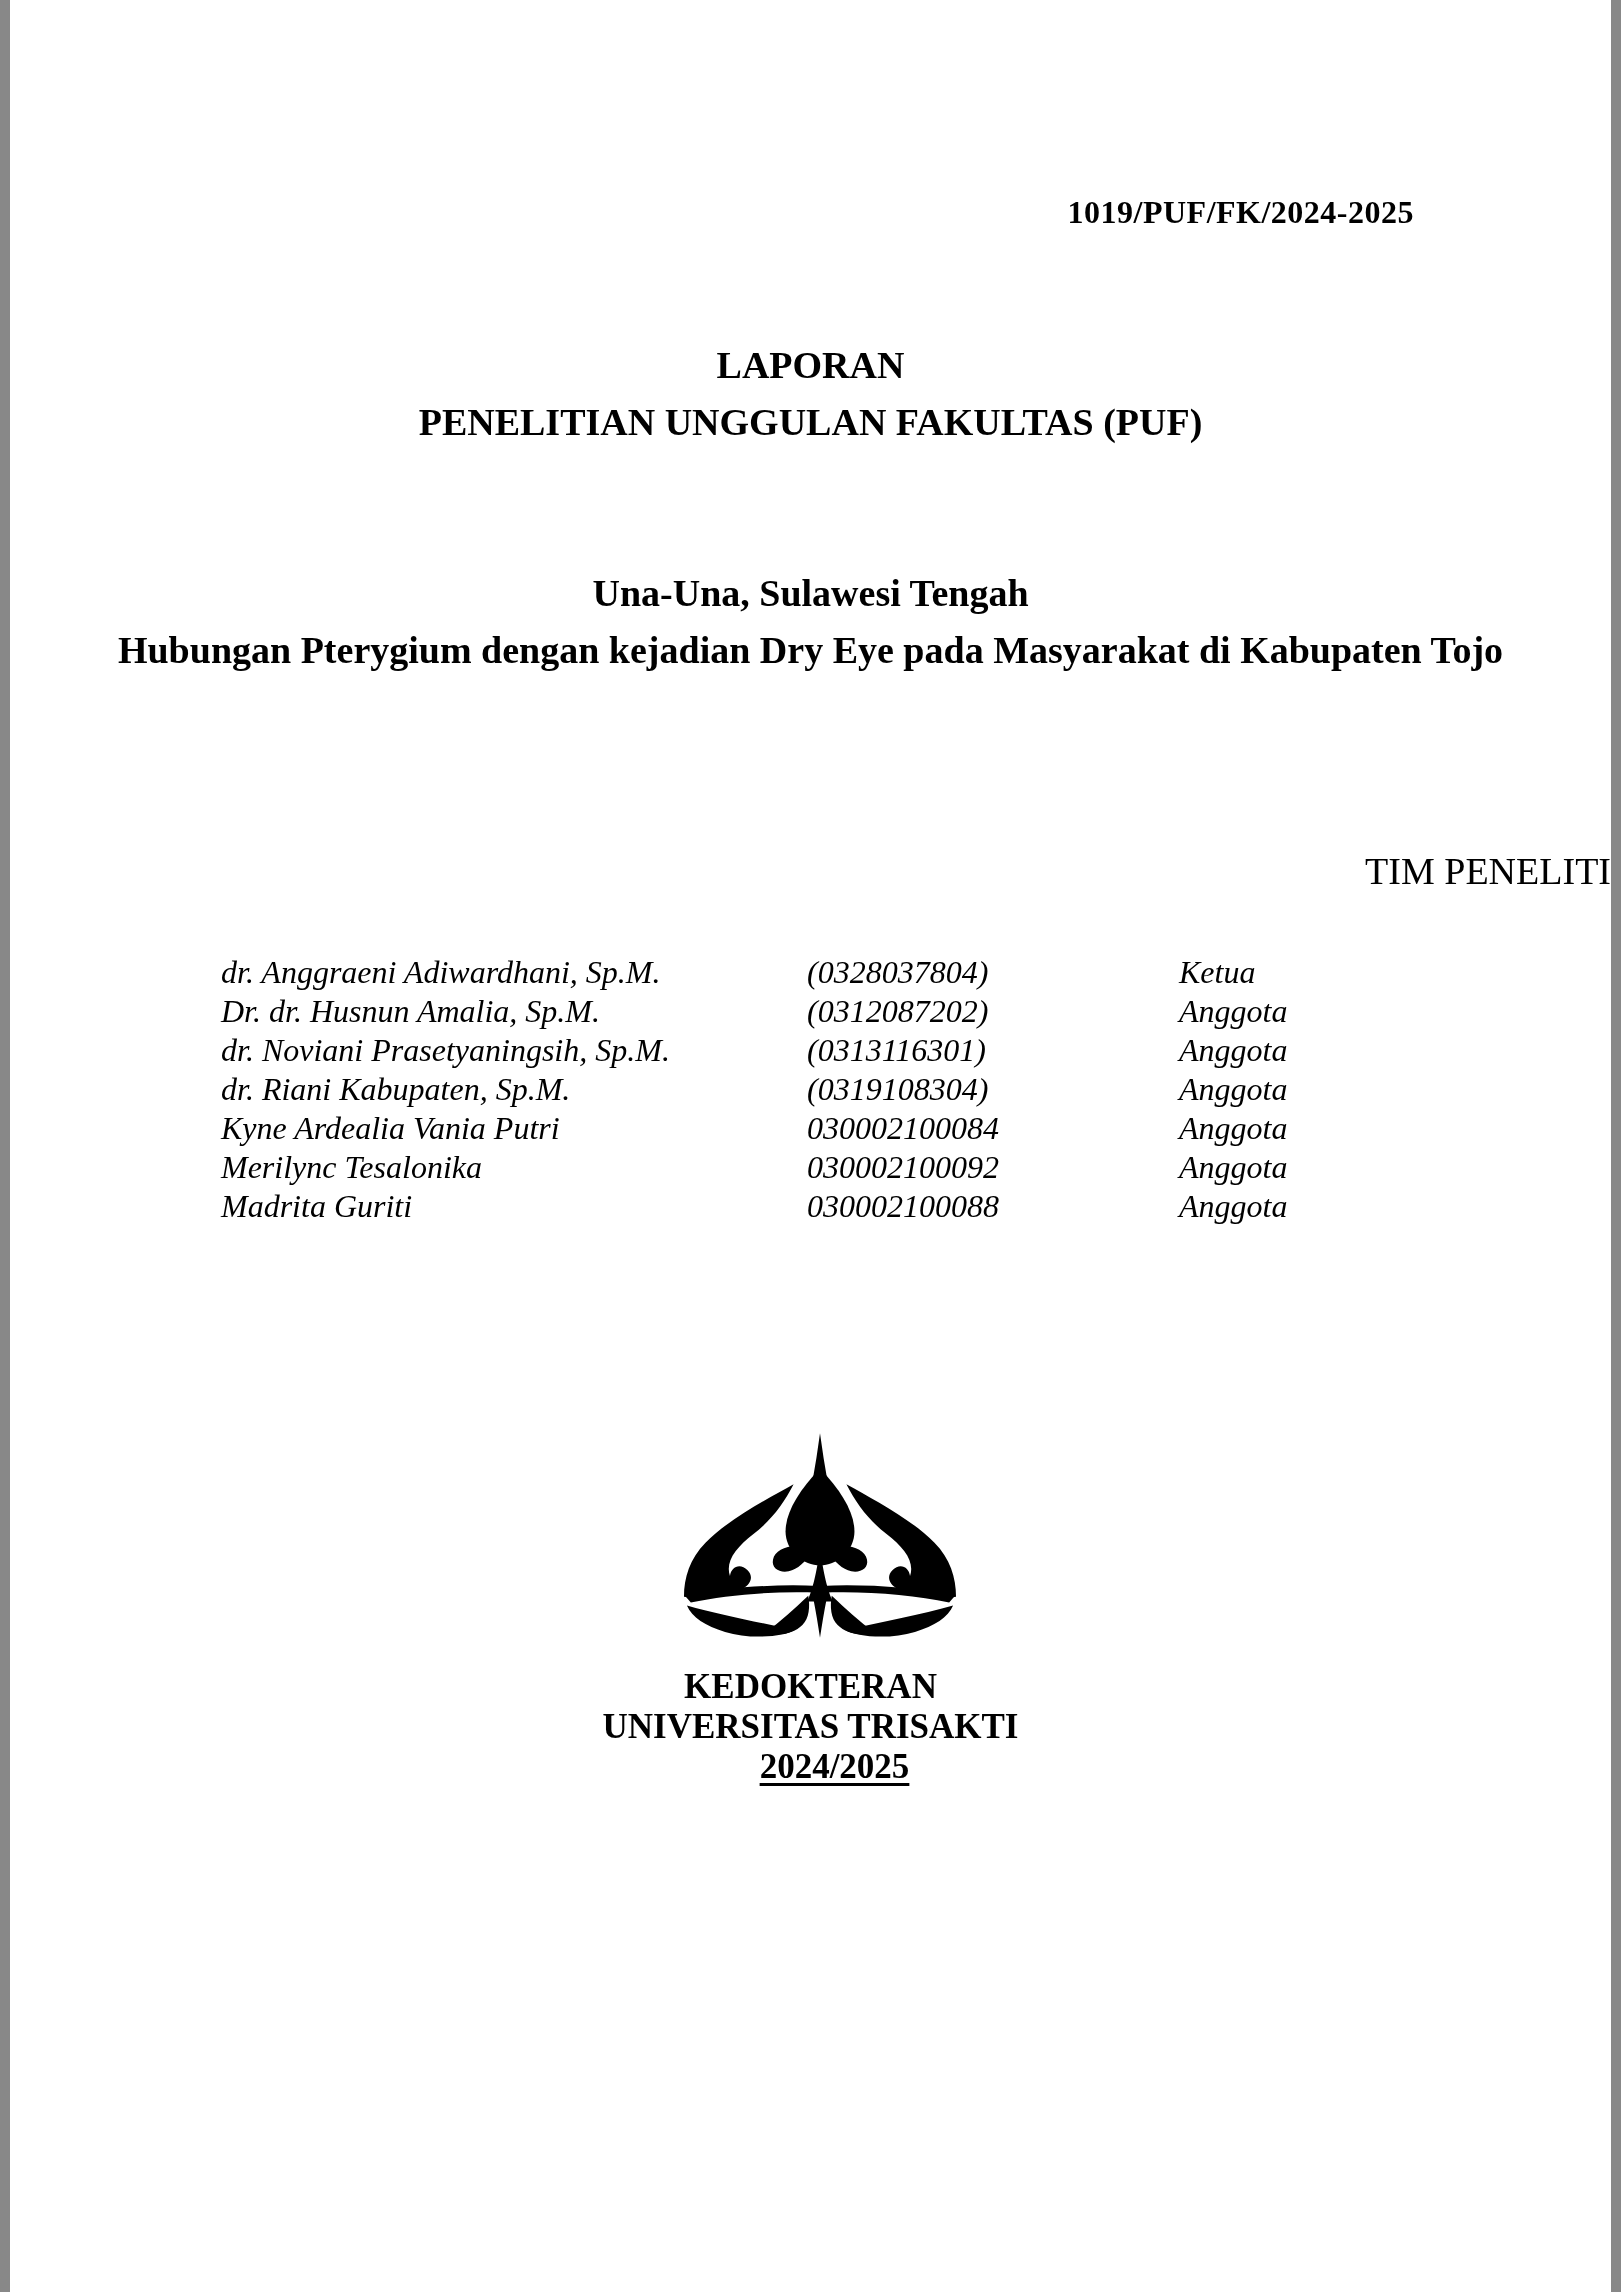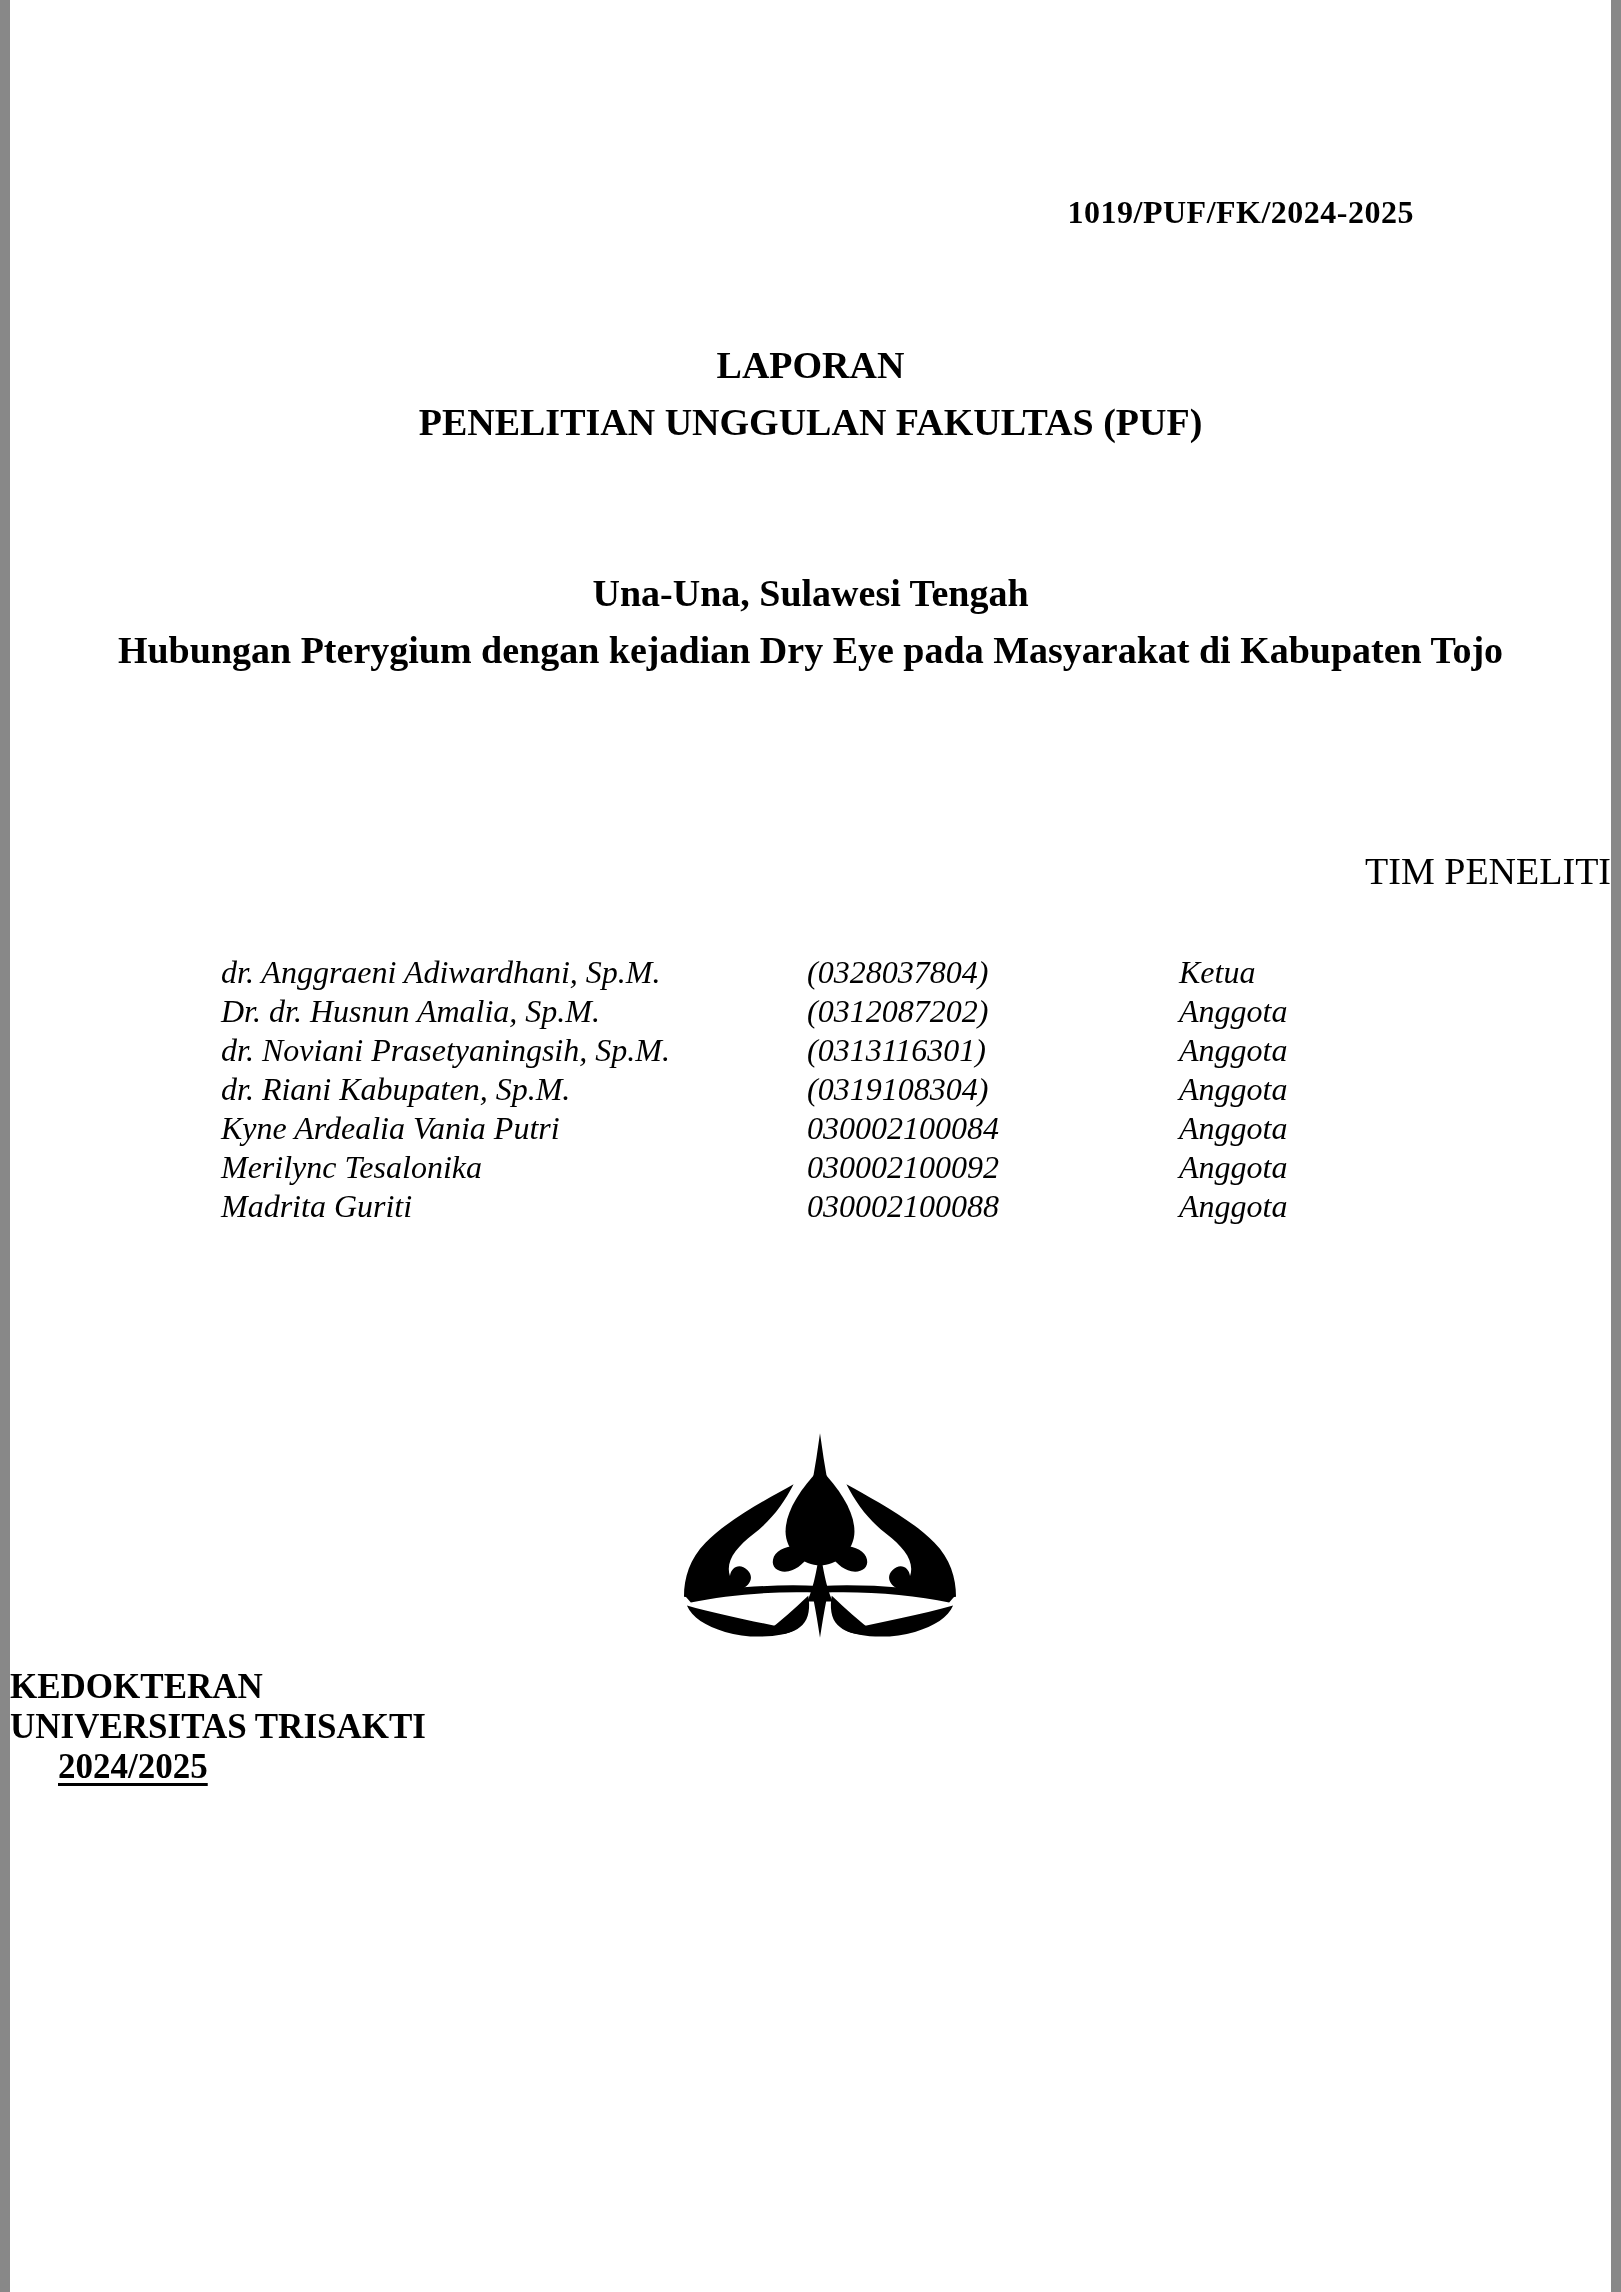--- a/index.html
+++ b/index.html
@@ -37,21 +37,21 @@
     display:grid;
     grid-template-columns:586px 372px 1fr;
   }
   .team-row span{white-space:nowrap;font-style:italic;}
   .logo-wrap{
     position:absolute;top:1432px;left:673px;
     width:274px;height:208px;
   }
   .footer-block{
     position:absolute;top:1667px;left:0;right:0;
-    font-size:35px;font-weight:bold;line-height:40px;
+    text-align:center;font-size:35px;font-weight:bold;line-height:40px;
   }
   .footer-block .year{
     text-decoration:underline;
     text-decoration-thickness:2.9px;
     text-underline-offset:4.9px;
     margin-left:48px;
   }
 </style>
 </head>
 <body>

